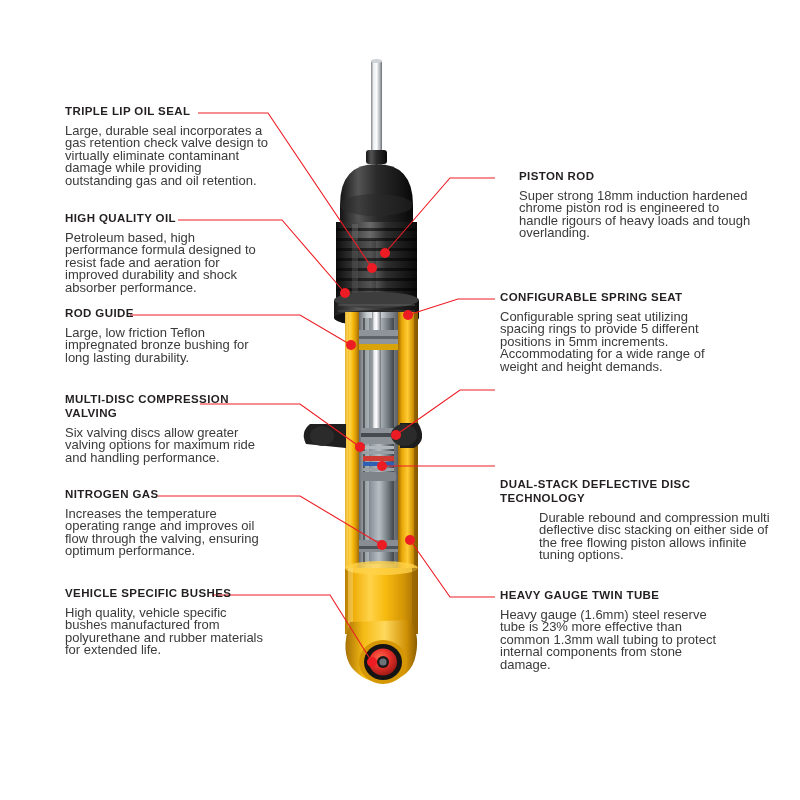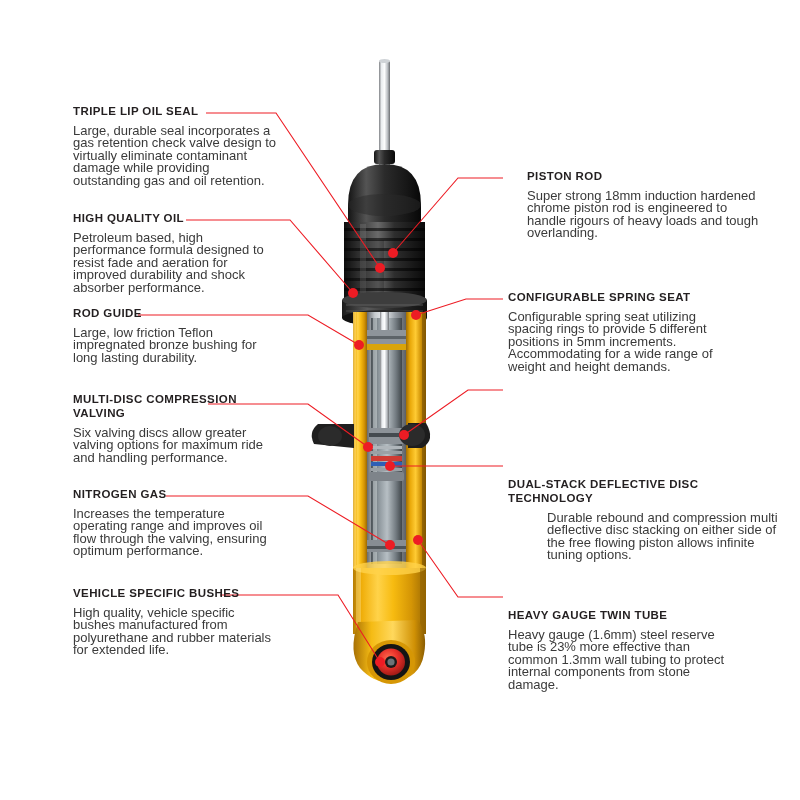--- a/index.html
+++ b/index.html
@@ -10,21 +10,21 @@
   body {
     width: 800px;
     height: 800px;
     font-family: "Liberation Sans", sans-serif;
     color: #231f20;
     position: relative;
     overflow: hidden;
   }
   #stage {
     position: absolute;
-    left: 8px; top: 0;
+    left: 0; top: 0;
     width: 636px;
     height: 800px;
   }
   .callout {
     position: absolute;
     width: 200px;
   }
   .callout .title {
     font-size: 11.5px;
     font-weight: bold;
@@ -296,18 +296,18 @@
     <div class="title">CONFIGURABLE SPRING SEAT</div>
     <div class="body">Configurable spring seat utilizing spacing rings to provide 5 different positions in 5mm increments. Accommodating for a wide range of weight and height demands.</div>
   </div>
 
 
   <div class="callout" style="left:500px; top:477px; width:200px;">
     <div class="title">DUAL-STACK DEFLECTIVE DISC TECHNOLOGY</div>
     <div class="body" style="width:235px;margin-left:39px;">Durable rebound and compression multi deflective disc stacking on either side of the free flowing piston allows infinite tuning options.</div>
   </div>
 
-  <div class="callout" style="left:500px; top:588px; width:235px;margin-top:20px;">
+  <div class="callout" style="left:500px; top:588px; width:235px;">
     <div class="title">HEAVY GAUGE TWIN TUBE</div>
     <div class="body">Heavy gauge (1.6mm) steel reserve tube is 23% more effective than common 1.3mm wall tubing to protect internal components from stone damage.</div>
   </div>
 
 </div>
 
 </body></html>

